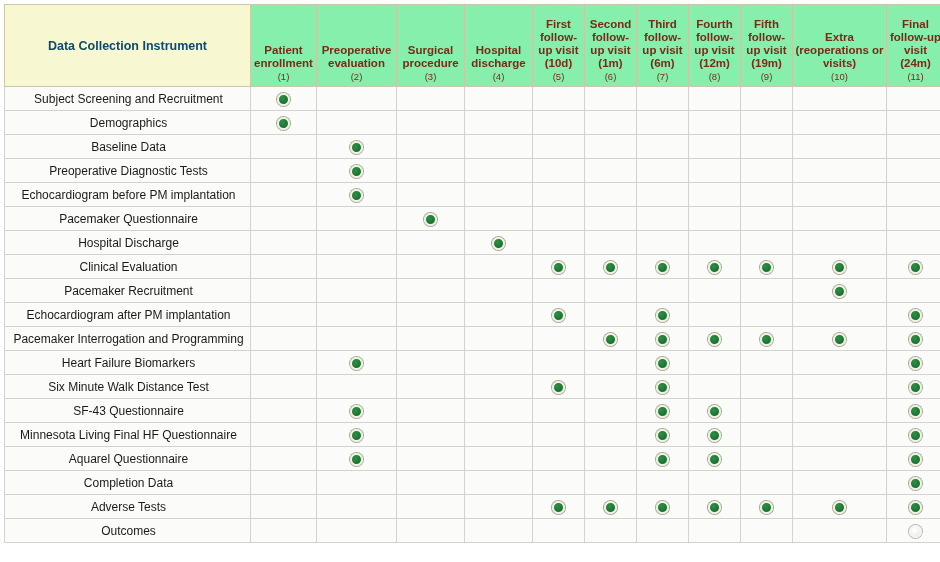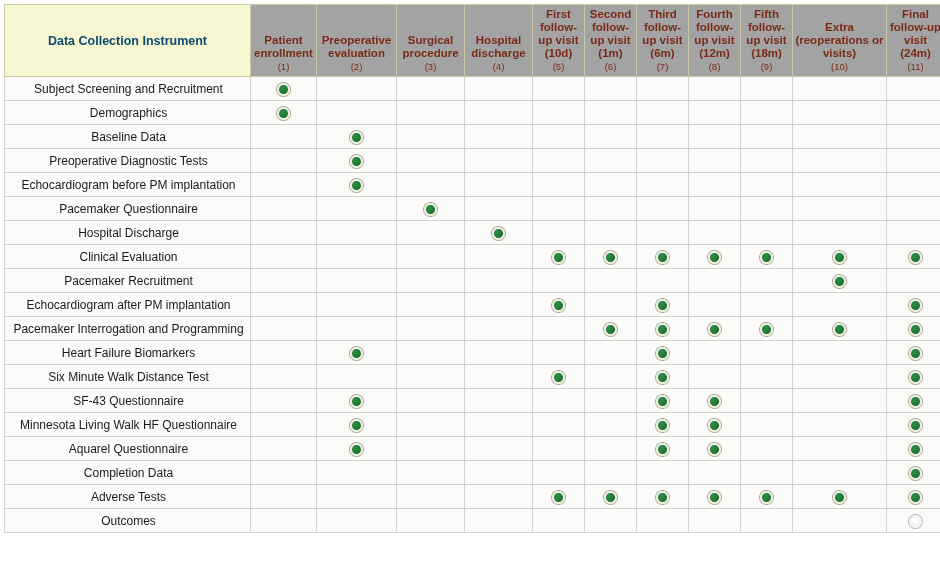--- a/index.html
+++ b/index.html
@@ -23,24 +23,24 @@
 
   table.schedule {
     border-collapse: collapse;
     table-layout: fixed;
     width: 921px;
     background: #fbfbfa;
   }
 
   
   thead th {
-    background: #a3a3a3;
+    background: #86efac;
     border: 1px solid #c9c9a4;
     vertical-align: bottom;
-    padding: 3px 2px 4px 2px;
+    padding: 13px 2px 4px 2px;
     line-height: 1.12;
     box-sizing: border-box;
   }
   thead th.instrument-head {
     background: #f7f7d2;
     text-align: center;
     vertical-align: middle;
     font-size: 12.5px;
     font-weight: bold;
     color: #0c4a6e;
@@ -156,21 +156,21 @@
           </th>
           <th class="visit-head">
             <span class="vh-label">Third follow-up visit (6m)</span>
             <span class="vh-num">(7)</span>
           </th>
           <th class="visit-head">
             <span class="vh-label">Fourth follow-up visit (12m)</span>
             <span class="vh-num">(8)</span>
           </th>
           <th class="visit-head">
-            <span class="vh-label">Fifth follow-up visit (18m)</span>
+            <span class="vh-label">Fifth follow-up visit (19m)</span>
             <span class="vh-num">(9)</span>
           </th>
           <th class="visit-head">
             <span class="vh-label">Extra (reoperations or visits)</span>
             <span class="vh-num">(10)</span>
           </th>
           <th class="visit-head">
             <span class="vh-label">Final follow-up visit (24m)</span>
             <span class="vh-num">(11)</span>
           </th>
@@ -368,21 +368,21 @@
           <td class="mark"></td>
           <td class="mark"></td>
           <td class="mark"></td>
           <td class="mark"><span class="dot filled"></span></td>
           <td class="mark"><span class="dot filled"></span></td>
           <td class="mark"></td>
           <td class="mark"></td>
           <td class="mark"><span class="dot filled"></span></td>
         </tr>
         <tr>
-          <td class="rowlabel">Minnesota Living Walk HF Questionnaire</td>
+          <td class="rowlabel">Minnesota Living Final HF Questionnaire</td>
           <td class="mark"></td>
           <td class="mark"><span class="dot filled"></span></td>
           <td class="mark"></td>
           <td class="mark"></td>
           <td class="mark"></td>
           <td class="mark"></td>
           <td class="mark"><span class="dot filled"></span></td>
           <td class="mark"><span class="dot filled"></span></td>
           <td class="mark"></td>
           <td class="mark"></td>

